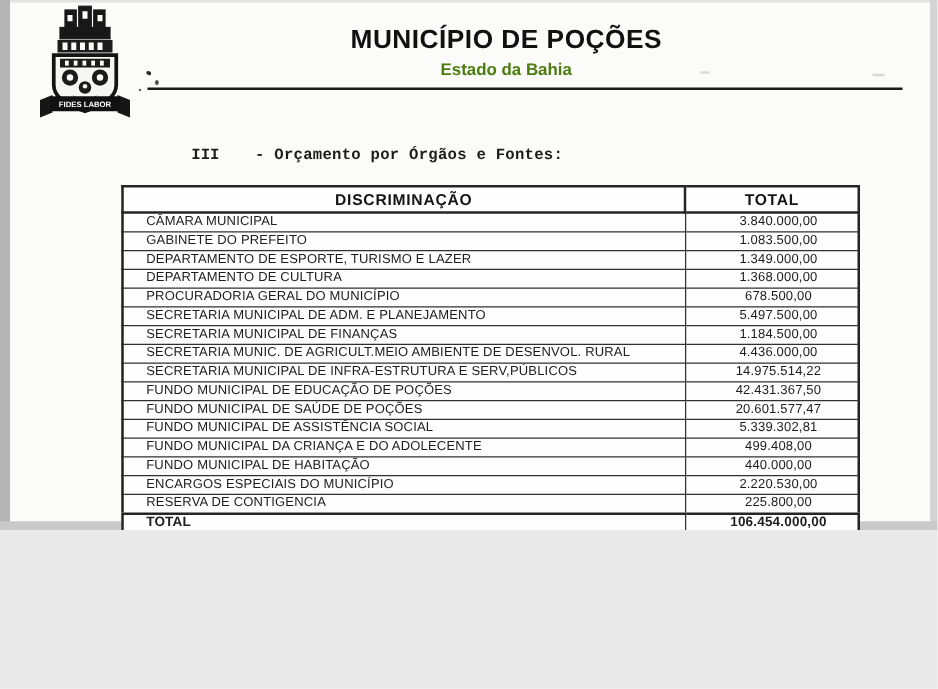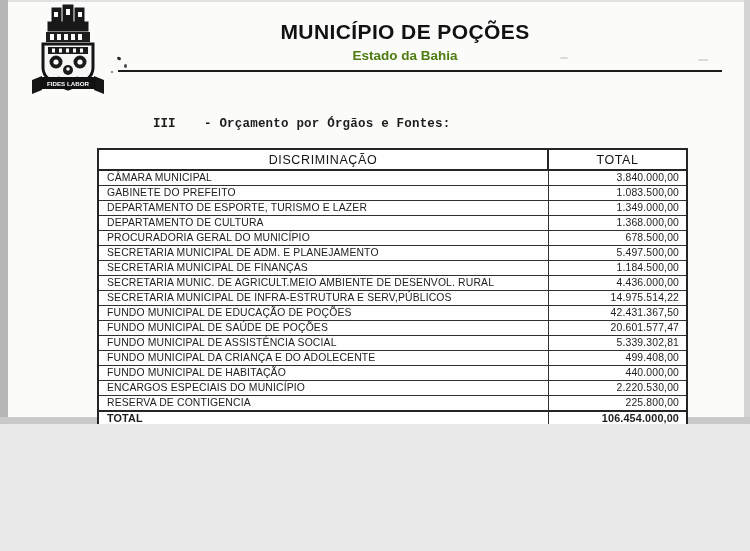--- a/index.html
+++ b/index.html
@@ -36,30 +36,30 @@
 
   .budget-table{
     position:absolute;left:97px;top:148px;
     border-collapse:collapse;table-layout:fixed;
     width:589px;background:#fefefe;
   }
   .budget-table col.c1{width:450px;}
   .budget-table col.c2{width:139px;}
   .budget-table th{
     border:2px solid #252525;height:19px;
-    font-size:12.5px;font-weight:normal;letter-spacing:.6px;
+    font-size:12.5px;font-weight:bold;letter-spacing:.6px;
     text-align:center;padding:0;color:#141414;margin-top:40px;
   }
   .budget-table td{
     border:1px solid #303030;height:14px;
-    font-size:10.4px;padding:0 8px;line-height:1.05;
+    font-size:10.4px;padding:0 18px;line-height:1.05;
     color:#1d1d1d;letter-spacing:.15px;white-space:nowrap;overflow:hidden;
   }
   .budget-table td.cell-label{text-align:left;}
-  .budget-table td.cell-value{text-align:right;padding-right:7px;}
+  .budget-table td.cell-value{text-align:center;padding-right:7px;}
   .budget-table tfoot td{font-weight:bold;border-top:2px solid #252525;border-bottom:2px solid #252525;font-size:10.8px;}
   .budget-table{border:2px solid #232323;}
 
   .signature{position:absolute;left:426px;top:450px;width:96px;height:84px;}
 </style>
 </head>
 <body>
 
 <div class="scan">
 

